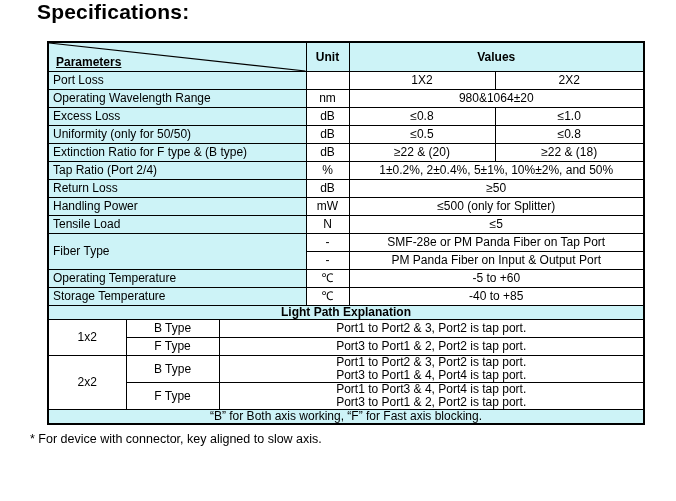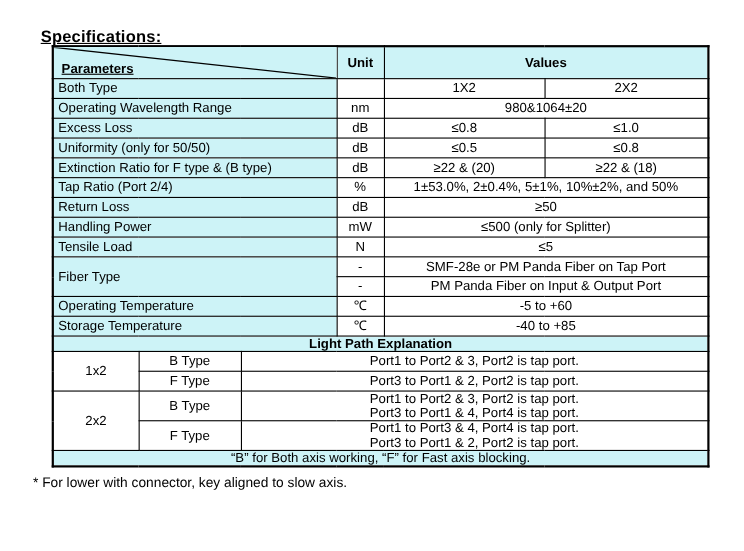--- a/index.html
+++ b/index.html
@@ -8,22 +8,22 @@
     --text:#000000;
     --bg:#ffffff;
   }
   html,body{margin:0;padding:0;}
   body{
     width:676px;height:501px;overflow:hidden;position:relative;
     background:var(--bg);color:var(--text);
     font-family:"Liberation Sans", sans-serif;
   }
   .title{
-    position:absolute;left:37px;top:25px;
-    font-size:15px;font-weight:bold;letter-spacing:.2px;text-decoration:underline;
+    position:absolute;left:37px;top:0;
+    font-size:21px;font-weight:bold;letter-spacing:.2px;
   }
   table.spec{
     position:absolute;left:47px;top:41px;
     border-collapse:collapse;table-layout:fixed;
     border:2px solid var(--border);
   }
   table.spec td{
     border:1px solid var(--border);
     font-size:12px;line-height:13px;
     padding:0 4px;white-space:nowrap;overflow:hidden;
@@ -80,21 +80,21 @@
         <line x1="0" y1="0" x2="100" y2="100" stroke="#000" stroke-width="1.1" vector-effect="non-scaling-stroke"></line>
       </svg>
       <span class="type-label">Type</span>
       <span class="params-label">Parameters</span>
     </td>
     <td class="hdr">Unit</td>
     <td class="hdr" colspan="2">Values</td>
   </tr>
 
   <tr class="r">
-    <td class="param" colspan="3">Both Type</td>
+    <td class="param" colspan="3">Port Loss</td>
     <td class="c"></td>
     <td class="c">1X2</td>
     <td class="c">2X2</td>
   </tr>
 
   <tr class="r">
     <td class="param" colspan="3">Operating Wavelength Range</td>
     <td class="c">nm</td>
     <td class="c" colspan="2">980&amp;1064±20</td>
   </tr>
@@ -116,21 +116,21 @@
   <tr class="r">
     <td class="param" colspan="3">Extinction Ratio for F type &amp; (B type)</td>
     <td class="c">dB</td>
     <td class="c">≥22 &amp; (20)</td>
     <td class="c">≥22 &amp; (18)</td>
   </tr>
 
   <tr class="r">
     <td class="param" colspan="3">Tap Ratio (Port 2/4)</td>
     <td class="c">%</td>
-    <td class="c" colspan="2">1±53.0%, 2±0.4%, 5±1%, 10%±2%, and 50%</td>
+    <td class="c" colspan="2">1±0.2%, 2±0.4%, 5±1%, 10%±2%, and 50%</td>
   </tr>
 
   <tr class="r">
     <td class="param" colspan="3">Return Loss</td>
     <td class="c">dB</td>
     <td class="c" colspan="2">≥50</td>
   </tr>
 
   <tr class="r">
     <td class="param" colspan="3">Handling Power</td>
@@ -196,14 +196,14 @@
     </td>
   </tr>
 
   <tr class="rnote">
     <td class="cy c" colspan="6">“B” for Both axis working, “F” for Fast axis blocking.</td>
   </tr>
 </tbody>
   </table>
 
 <div class="notes">
-  <div>* For lower with connector, key aligned to slow axis.</div>
+  <div>* For device with connector, key aligned to slow axis.</div>
 </div>
 
 </body></html>

